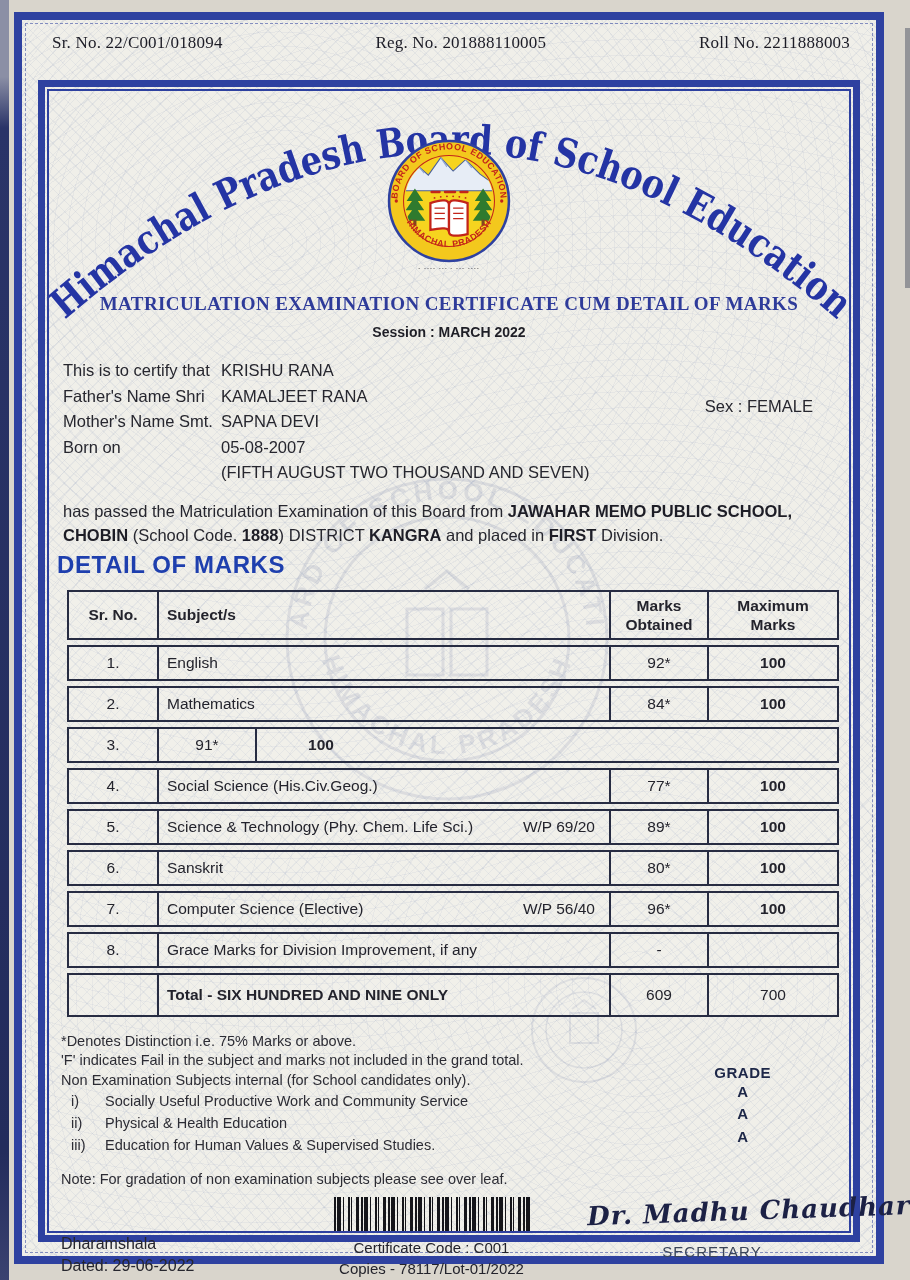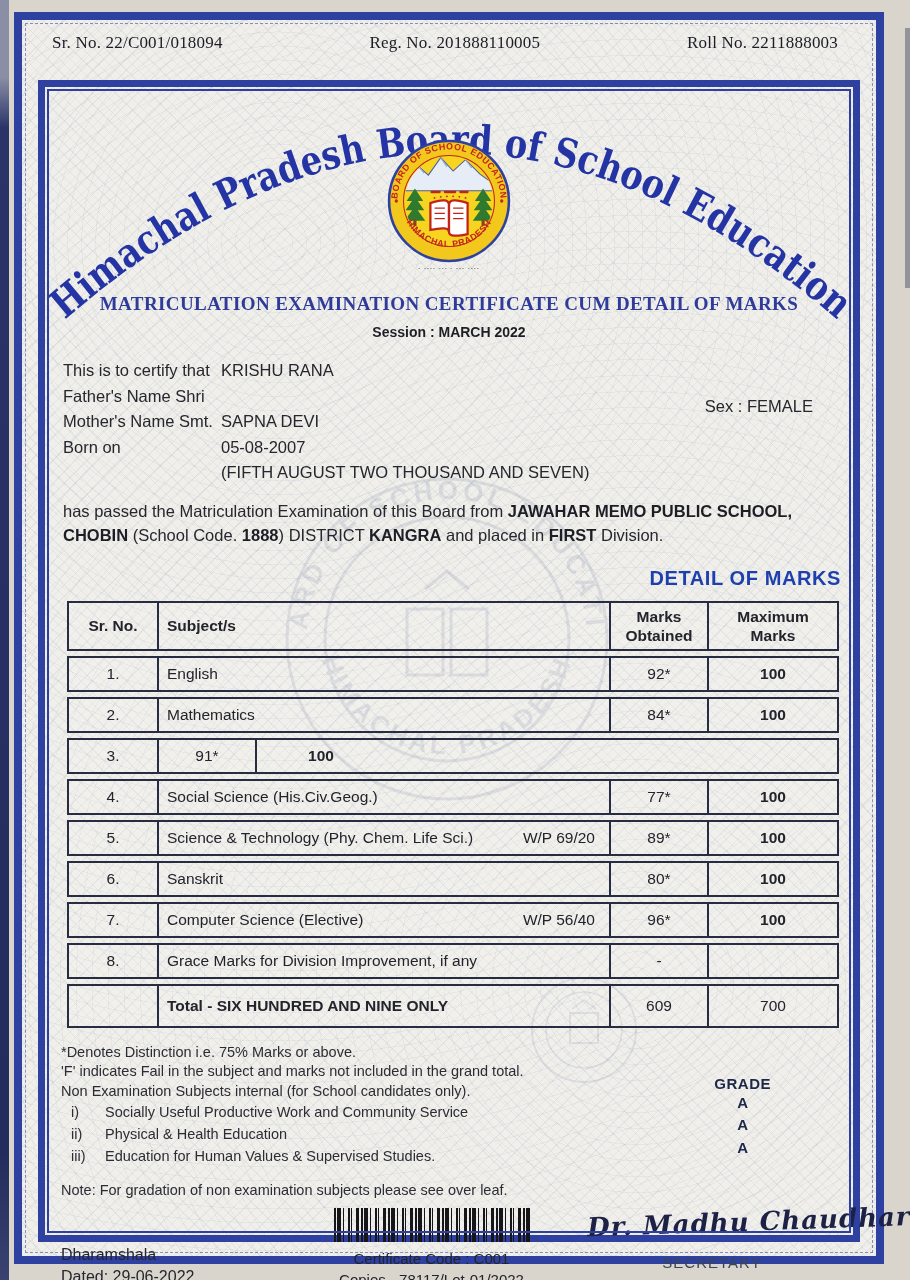--- a/index.html
+++ b/index.html
@@ -22,21 +22,21 @@
     background-image:
       repeating-linear-gradient(45deg, rgba(143,158,190,0.13) 0 1px, transparent 1px 8px),
       repeating-linear-gradient(-45deg, rgba(143,158,190,0.13) 0 1px, transparent 1px 8px),
       repeating-radial-gradient(circle at 30% 18%, rgba(138,150,186,0.10) 0 1px, transparent 1px 14px),
       repeating-radial-gradient(circle at 72% 78%, rgba(138,150,186,0.10) 0 1px, transparent 1px 16px);
   }
   .sheet::after{content:'';position:absolute;inset:3px;border:1px dashed rgba(46,65,160,.55);pointer-events:none;}
 
   .numbers-row{
     display:flex;justify-content:space-between;
-    padding:13px 38px 0 30px;
+    padding:13px 26px 0 30px;
     font-family:"Liberation Serif",serif;font-size:17px;color:#1c1c26;letter-spacing:.2px;
   }
 
   .inner{
     position:absolute;left:16px;right:16px;top:60px;bottom:14px;
     border:7px solid #2e41a0;
   }
   .inner::before{content:'';position:absolute;inset:2px;border:2px solid #2e41a0;pointer-events:none;z-index:5;}
   .content{position:relative;height:100%;padding:0 12px;z-index:1;}
 
@@ -68,22 +68,22 @@
   .cand-value{flex:1;}
   .sex{position:absolute;right:22px;top:0;line-height:25.5px;margin-top:36px;}
 
   .passed-para{
     position:relative;z-index:2;margin:13px 6px 0 6px;
     font-size:16.5px;line-height:24px;color:#26262e;
   }
   .passed-para .b{font-weight:700;color:#1d1d26;}
 
   .detail-title{
-    position:relative;z-index:2;margin-top:20px;text-align:right;
-    font-weight:700;font-size:20px;color:#1e3fae;letter-spacing:.6px;
+    position:relative;z-index:2;margin-top:4px;text-align:left;
+    font-weight:700;font-size:24px;color:#1e3fae;letter-spacing:.6px;
   }
 
   
   .mtable{position:relative;z-index:2;margin:11px 2px 0 2px;font-size:15.5px;color:#23232c;padding-left:8px;}
   .trow{display:flex;border:2px solid #272c42;background:rgba(255,255,255,.08);margin-bottom:5px;align-items:stretch;}
   .thead{height:46px;font-weight:700;}
   .tbody-row{height:32px;}
   .ttotal{height:40px;}
   .cell{display:flex;align-items:center;padding:0 8px;border-left:2px solid #272c42;}
   .cell:first-child{border-left:none;}
@@ -234,20 +234,21 @@
       <div class="session">Session : MARCH 2022</div>
 
       <div class="candidate">
         <div class="sex">Sex : FEMALE</div>
         <div class="cand-row">
           <span class="cand-label">This is to certify that</span>
           <span class="cand-value">KRISHU RANA</span>
         </div>
         <div class="cand-row">
           <span class="cand-label">Father's Name Shri</span>
+          <span class="cand-value">KAMALJEET RANA</span>
         </div>
         <div class="cand-row">
           <span class="cand-label">Mother's Name Smt.</span>
           <span class="cand-value">SAPNA DEVI</span>
         </div>
         <div class="cand-row">
           <span class="cand-label">Born on</span>
           <span class="cand-value">05-08-2007</span>
         </div>
         <div class="cand-row">

